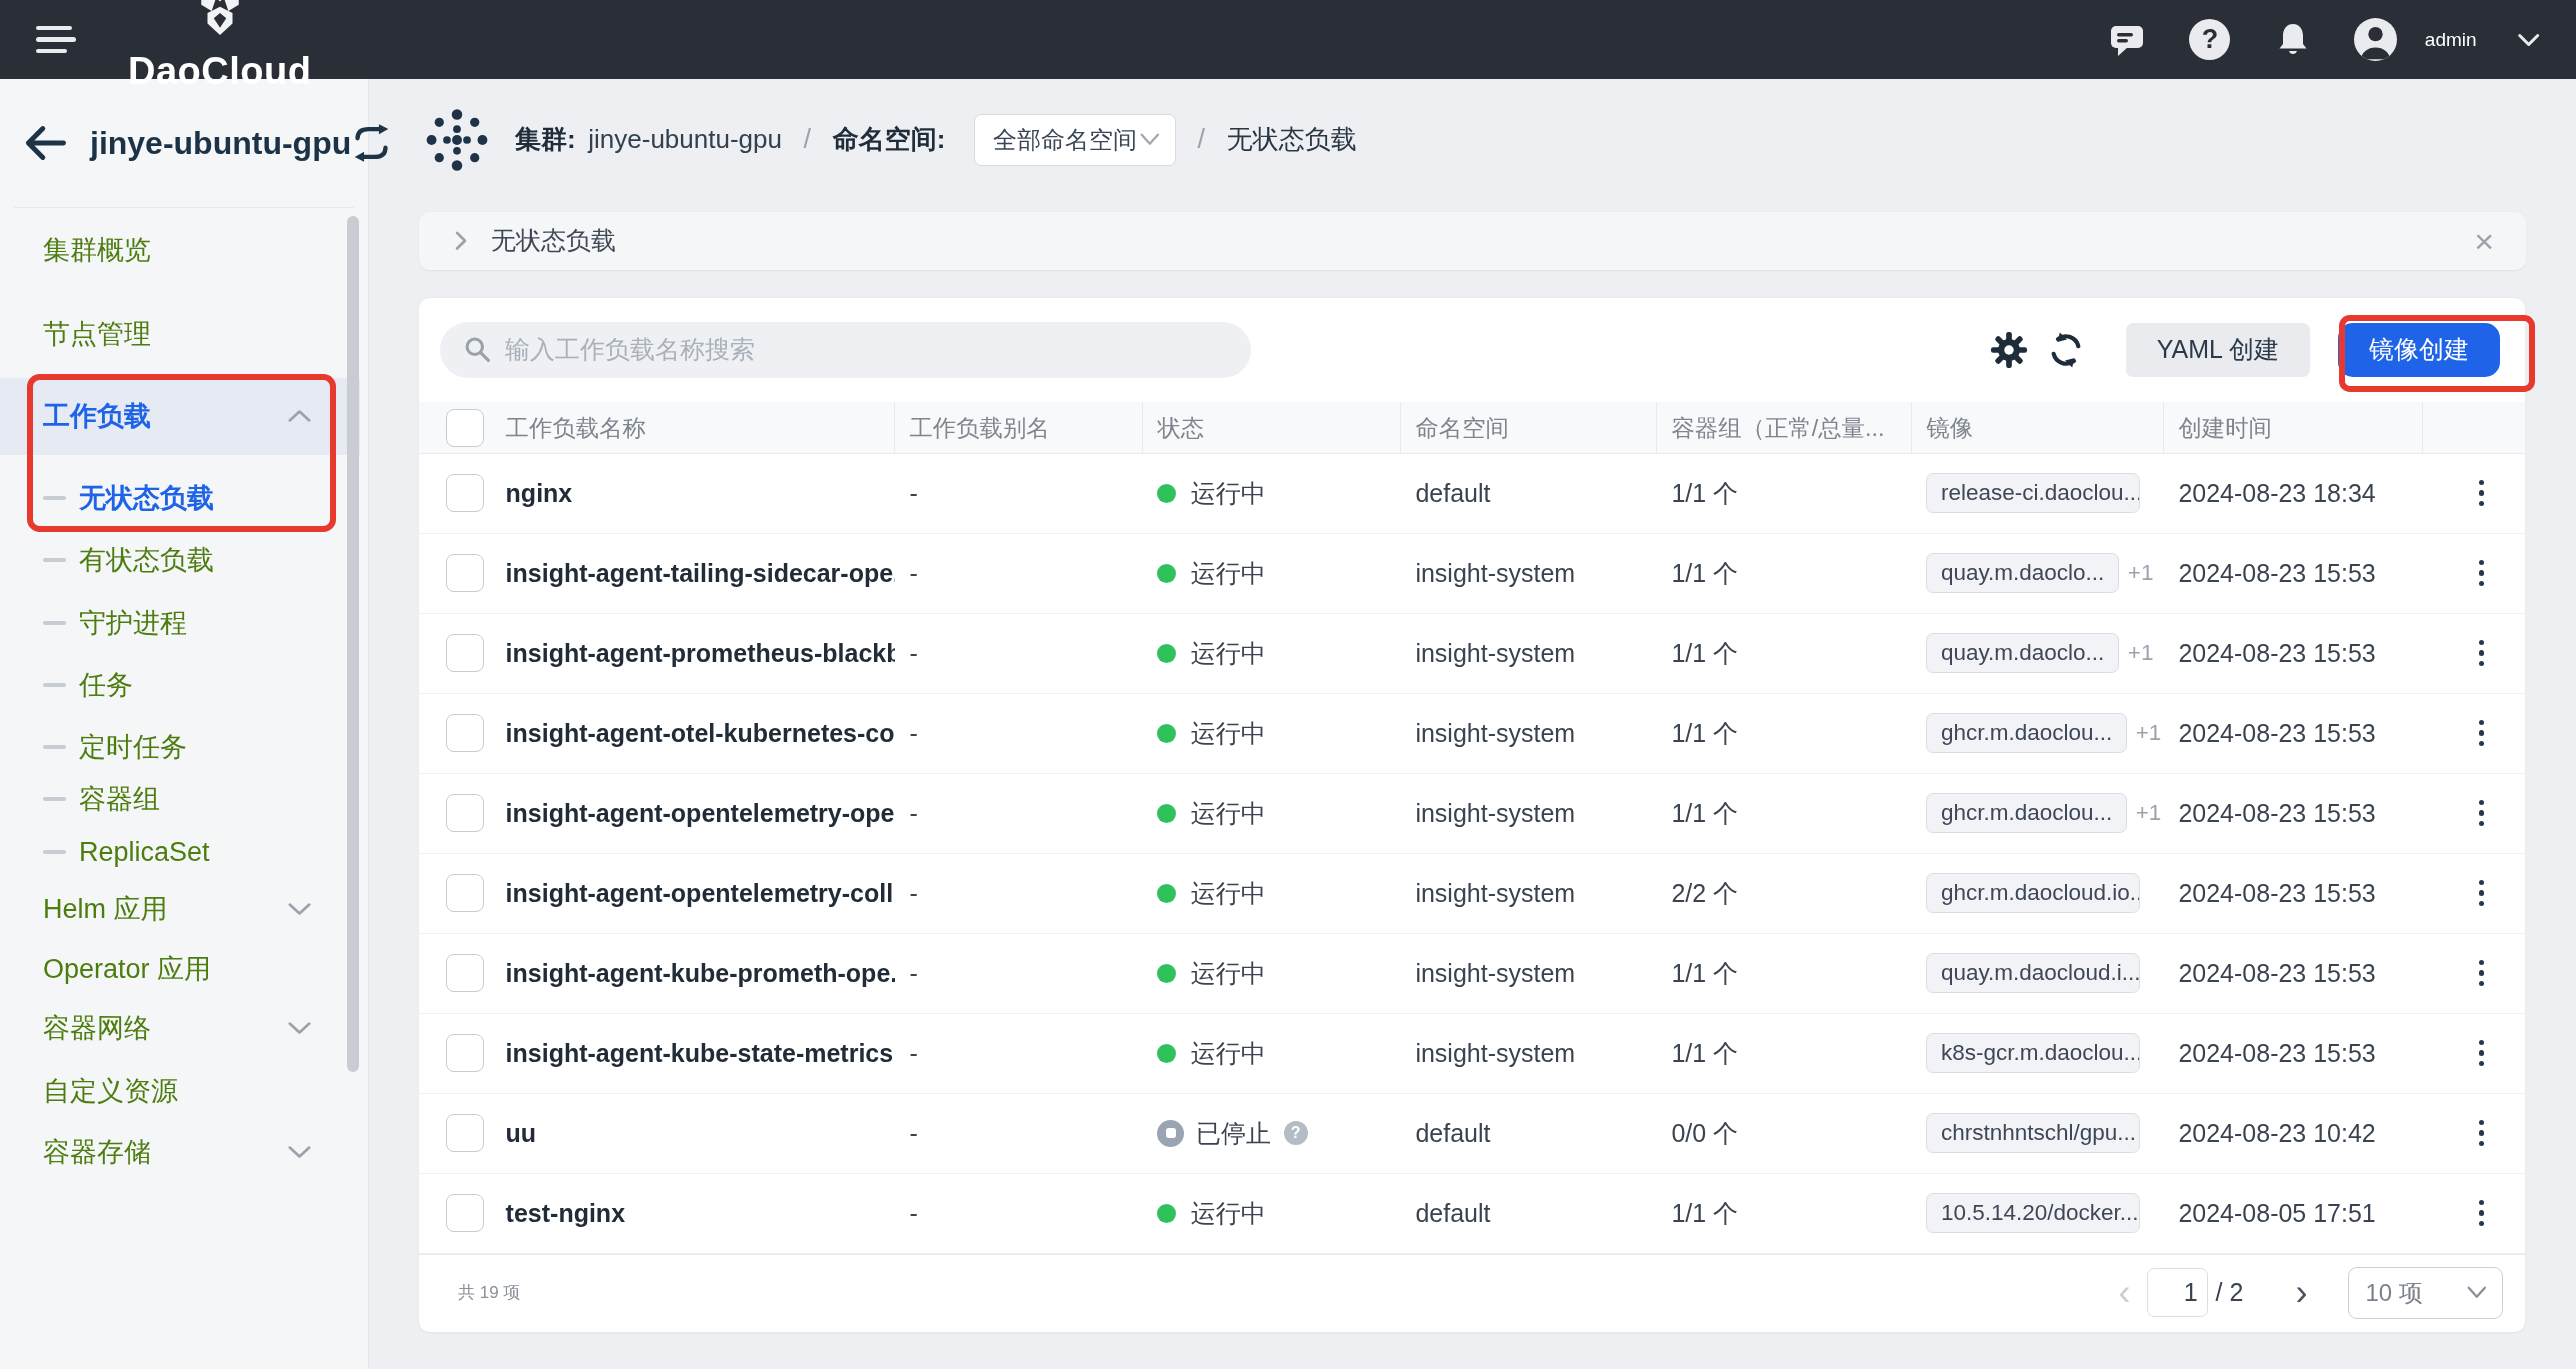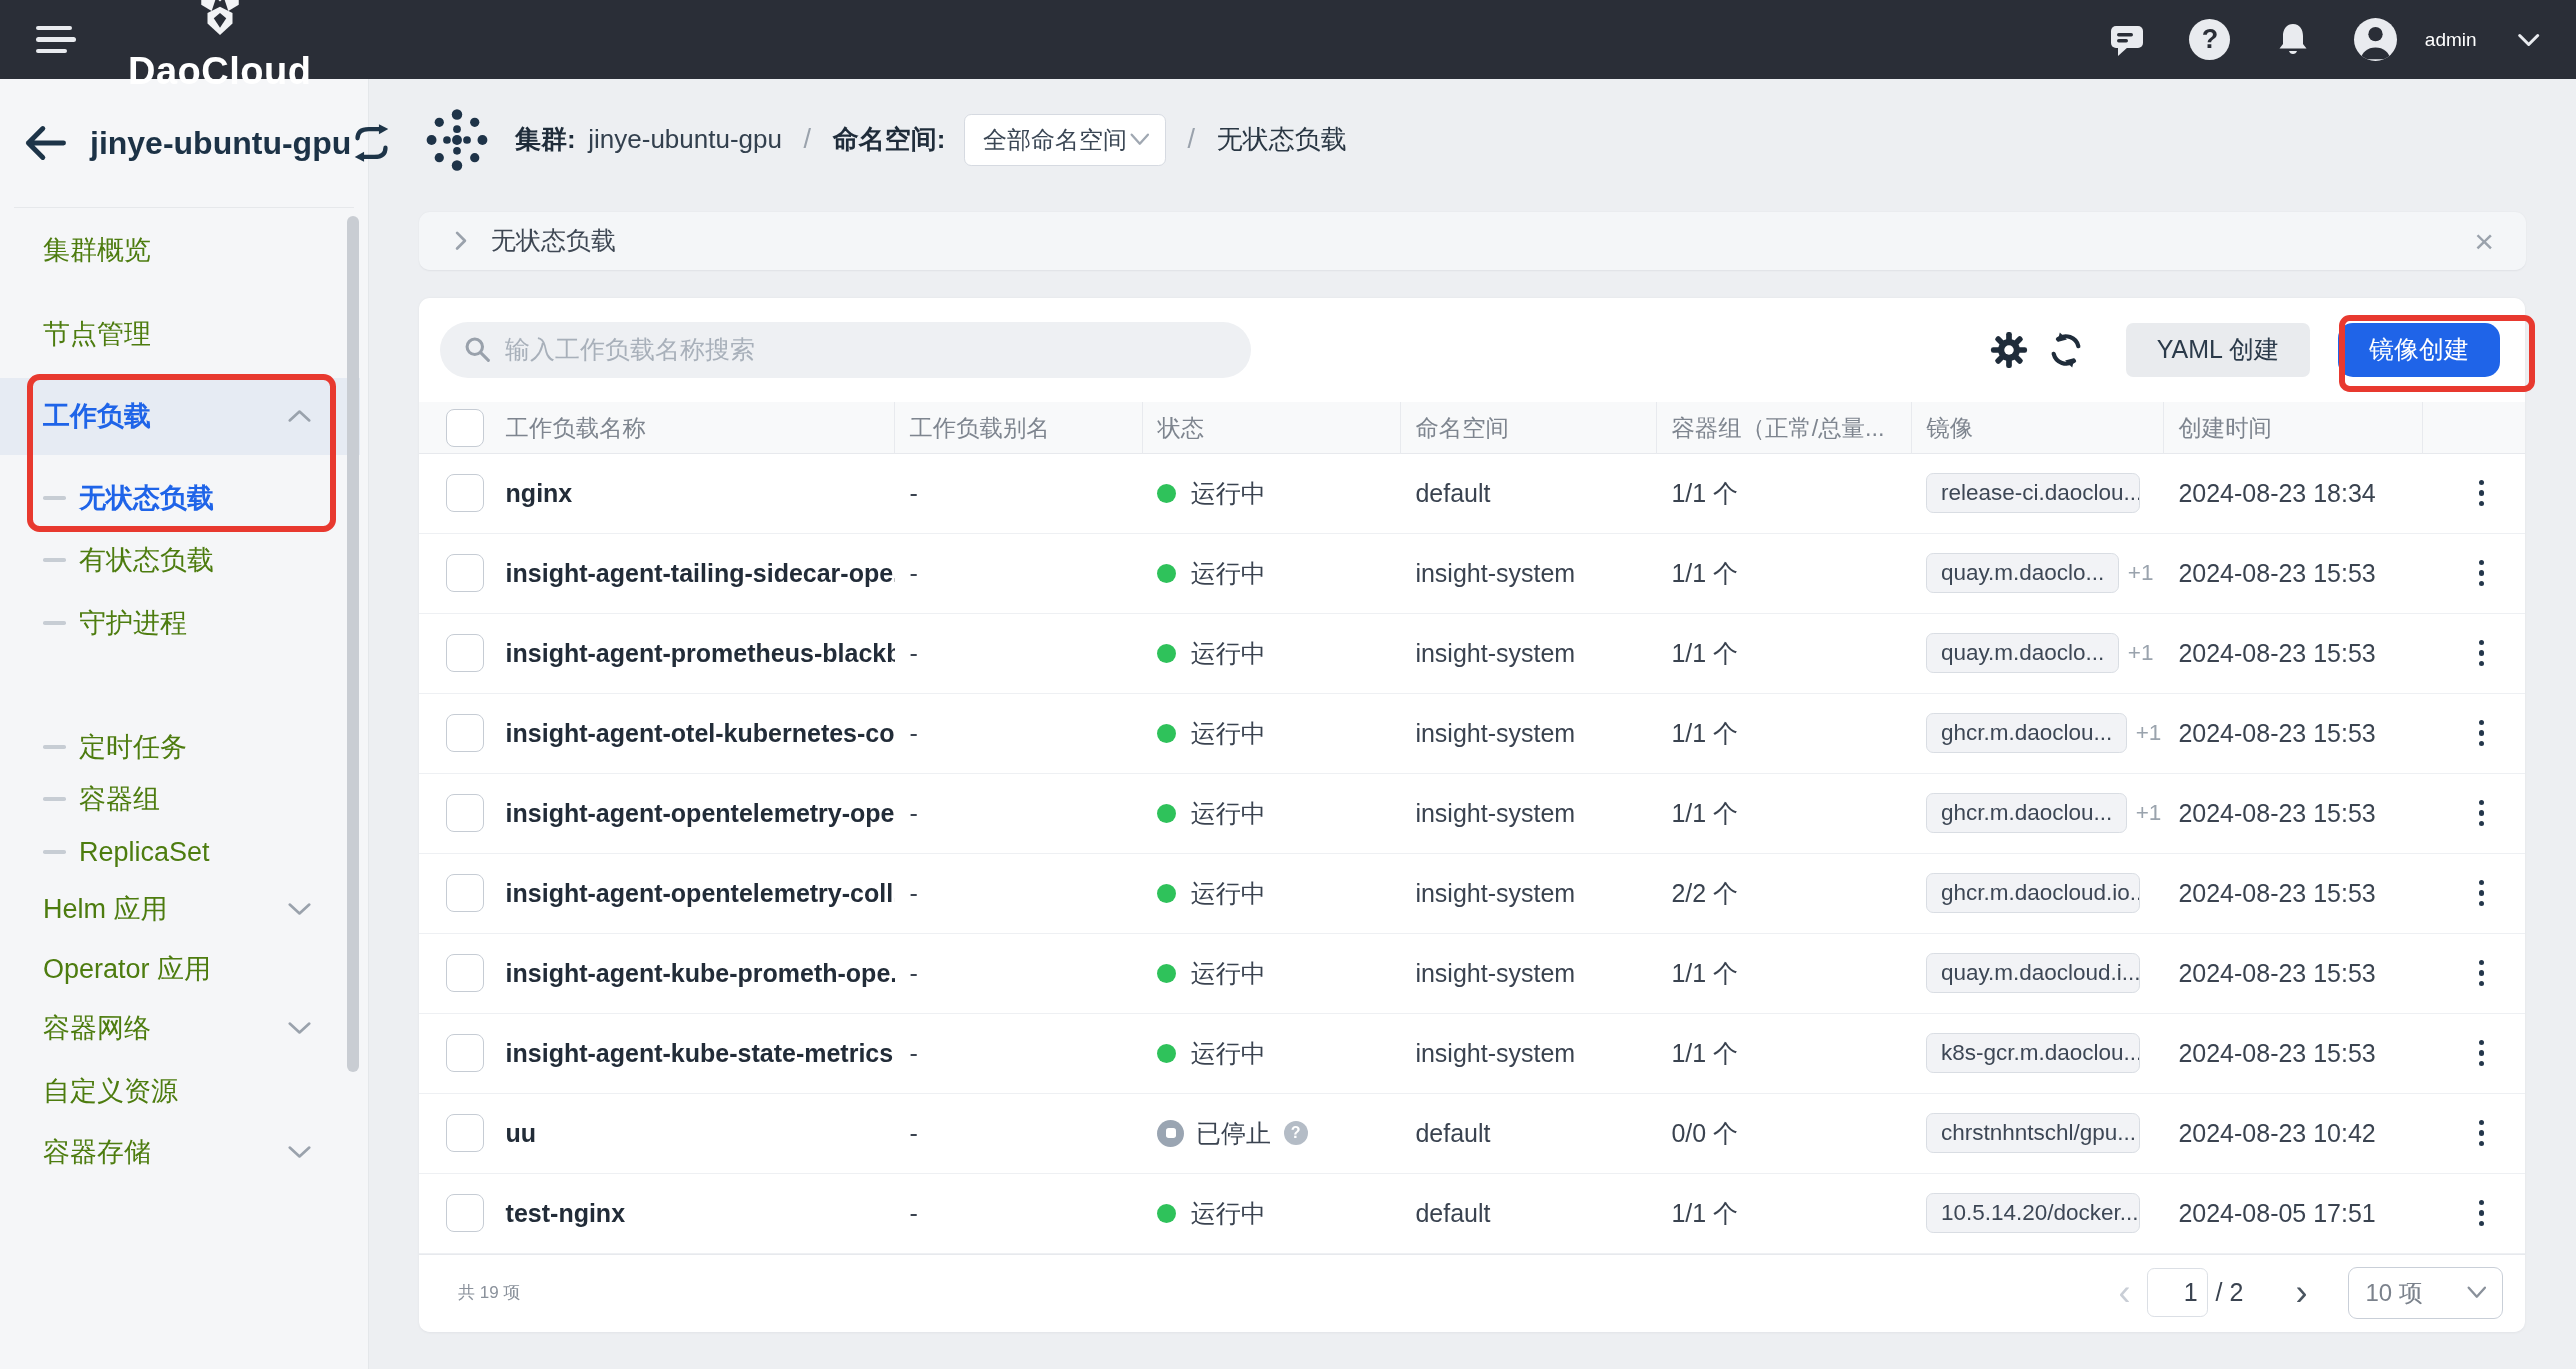--- a/index.html
+++ b/index.html
@@ -45,21 +45,21 @@
   .wl-highlight{ position:absolute; left:0; top:299px; width:360px; height:77px; background:#e6ebf3;}
   .side-scroll{ position:absolute; left:347px; top:137px; width:11.7px; height:856px; border-radius:6.3px; background:#c9cdd3;}
   
   .main{ position:absolute; left:369px; top:79px; width:2207px; height:1290px; padding:20px 50px 0 50px;}
   .breadcrumb{ height:81px; display:flex; align-items:center; font-size:26px; color:#33404e;}
   .crumb-icon{ width:76px; height:76px; display:flex; align-items:center; justify-content:center; margin-right:20px;}
   .crumb-label{ font-weight:700; color:#1f2c3a; margin-right:12.6px;}
   .crumb-value{ color:#33404e;}
   .crumb-sep{ color:#9aa2ac; margin:0 21.6px; font-size:27px;}
   .ns-select{ width:202px; height:52px; background:#fff; border:0.9px solid #d6dae1; border-radius:7.2px;
-    display:flex; align-items:center; padding:0 14.4px 0 18px; margin-left:6px; cursor:pointer;justify-content:space-between;}
+    display:flex; align-items:center; padding:0 14.4px 0 18px; margin-left:16px; cursor:pointer;justify-content:space-between;}
   .ns-select .val{ font-size:24px; color:#3a4654; flex:1; white-space:nowrap;}
   .crumb-current{ color:#2a3744; font-weight:500;}
   
   .panel{ margin-top:31.5px; height:58px; background:#f4f6f8; border-radius:10.8px;
     box-shadow:0 0.9px 1.8px rgba(16,24,40,.06); display:flex; align-items:center; padding:0 32px;}
   .panel-title{ font-size:25px; color:#3f4854; font-weight:500; margin-left:20px;}
   .panel-close{ margin-left:auto; font-size:34px; color:#9aa2ac; cursor:pointer; line-height:1;}
   
   .card{ margin-top:28px; width:2106px; height:1034px; background:#fff; border-radius:10.8px;
     box-shadow:0 0.9px 2.7px rgba(16,24,40,.05); overflow:hidden;}
@@ -204,20 +204,24 @@
         <span class="dash"></span>
         <span class="lbl">无状态负载</span>
       </div>
       <div class="side-item sub" style="top: 456px;">
         <span class="dash"></span>
         <span class="lbl">有状态负载</span>
       </div>
       <div class="side-item sub" style="top: 519px;">
         <span class="dash"></span>
         <span class="lbl">守护进程</span>
+      </div>
+      <div class="side-item sub" style="top: 581px;">
+        <span class="dash"></span>
+        <span class="lbl">任务</span>
       </div>
       <div class="side-item sub" style="top: 643px;">
         <span class="dash"></span>
         <span class="lbl">定时任务</span>
       </div>
       <div class="side-item sub" style="top: 695px;">
         <span class="dash"></span>
         <span class="lbl">容器组</span>
       </div>
       <div class="side-item sub" style="top: 748px;">

